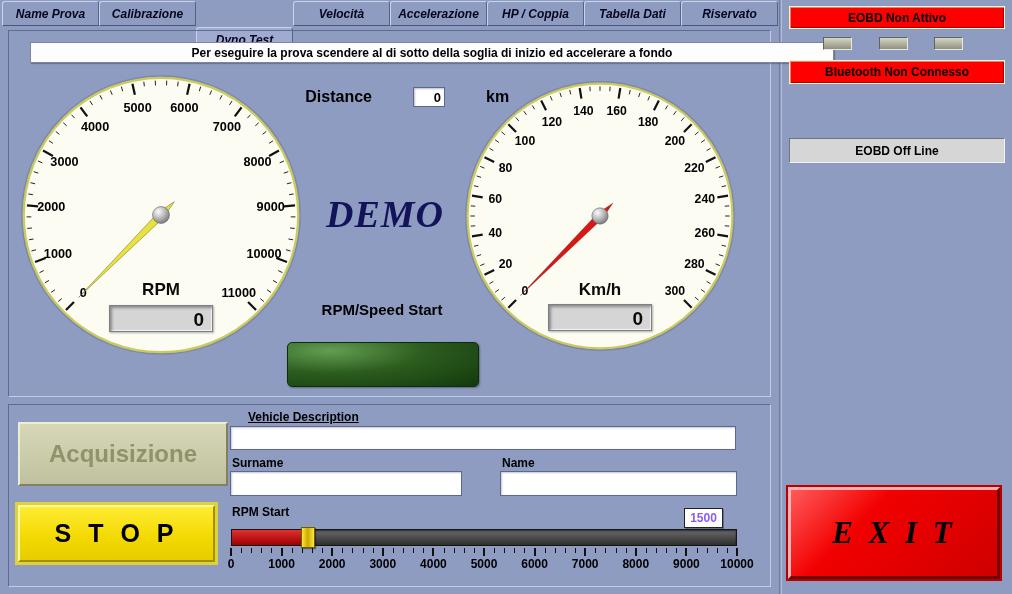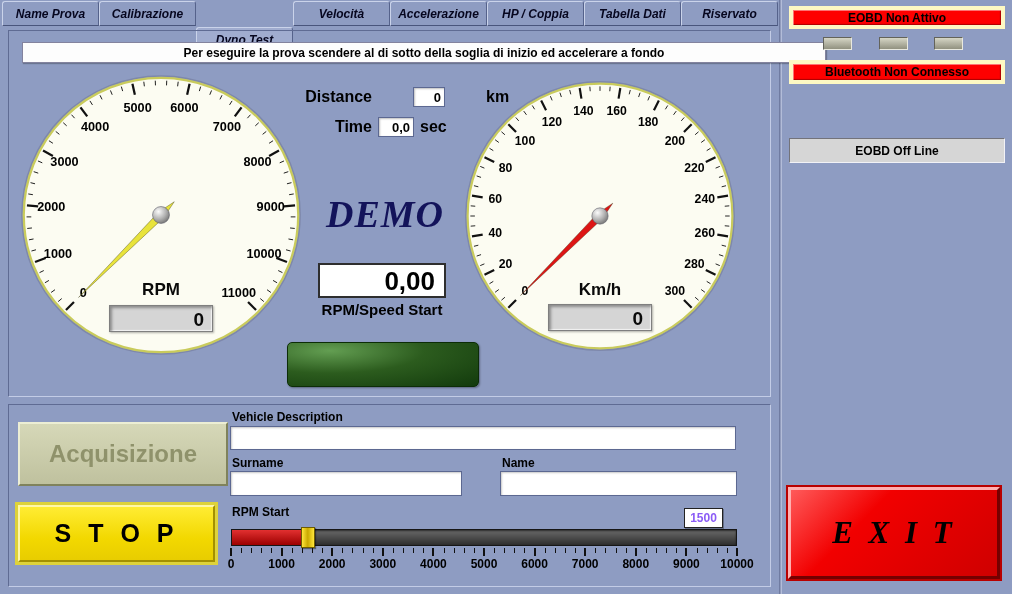--- a/index.html
+++ b/index.html
@@ -12,21 +12,21 @@
   .tab{width:97px;height:25px;display:flex;align-items:center;justify-content:center;
     font-style:italic;font-weight:bold;font-size:12px;color:#06061f;cursor:pointer;
     background:#8e9cc2;border:1px solid;border-color:#cad3ea #55628b #49557c #cad3ea;border-radius:3px 3px 0 0;}
   .tab.active{background:#a0accf;border-bottom-color:#a0accf;margin-top:26px;}
 
   
   .frame{position:absolute;border:1px solid;border-color:#5f6b93 #c3cce6 #c3cce6 #5f6b93;}
   .vdivider{position:absolute;left:779px;top:0;width:3px;height:594px;
     background:linear-gradient(90deg,#5f6b93,#c3cce6);}
 
-  .info-banner{position:absolute;left:22px;top:42px;width:804px;height:21px;background:#fdfdfd;
+  .info-banner{position:absolute;left:30px;top:42px;width:804px;height:21px;background:#fdfdfd;
     border:1px solid #83839e;display:flex;align-items:center;justify-content:center;
     font-weight:bold;font-size:12px;color:#000;box-shadow:1px 1px 1px rgba(0,0,0,.25);}
 
   
   .gauge-wrap{position:absolute;}
   .gauge-wrap svg{width:100%;height:100%;display:block;}
   .gtxt{font:bold 13.5px "Liberation Sans",sans-serif;fill:#000;}
   .gauge-label{position:absolute;left:0;right:0;text-align:center;font-weight:bold;font-size:17px;color:#0a0a0a;}
   .gauge-readout{position:absolute;left:50%;transform:translateX(-50%);width:104px;height:27px;
     background:#d5d5d5;border:1px solid #7f7f7f;
@@ -76,21 +76,21 @@
     background:linear-gradient(90deg,#ffe53a 0%,#caa900 48%,#ffe53a 100%);
     border:1px solid #6e5c00;box-shadow:1px 1px 1px rgba(0,0,0,.4);cursor:grab;}
   #scale-ticks{position:absolute;left:231px;top:548px;width:506px;height:8px;}
   #scale-ticks i{position:absolute;display:block;background:#101010;}
   #scale-ticks .mj{width:2px;height:8px;transform:translateX(-1px);}
   #scale-ticks .mn{width:1px;height:5px;}
   #scale-labels{position:absolute;left:231px;top:557px;width:506px;height:15px;font-weight:bold;font-size:12px;color:#000;}
   #scale-labels span{position:absolute;transform:translateX(-50%);}
 
   
-  .status-red{position:absolute;left:789px;width:216px;background:#fe0000;border:4px solid #fef9c3;
+  .status-red{position:absolute;left:789px;width:216px;background:#fe0000;border:1px solid #fef9c3;
     box-shadow:inset 1px 1px 0 rgba(255,255,255,.45), inset -1px -1px 1px rgba(90,0,0,.5);
     display:flex;align-items:center;justify-content:center;font-weight:bold;font-size:12px;color:#000;text-align:center;}
   .status-gray{position:absolute;left:789px;width:216px;background:#d6d6d6;border:1px solid;
     border-color:#73737a #f2f2f6 #f2f2f6 #73737a;display:flex;align-items:center;justify-content:center;
     font-weight:bold;font-size:12px;color:#000;}
   .led-row{position:absolute;left:823px;top:37px;width:140px;display:flex;justify-content:space-between;}
   .led{width:29px;height:13px;background:linear-gradient(#d6d6c6,#91917f);
     border:1px solid;border-color:#63635a #e9e9df #e9e9df #63635a;}
   .exit-btn{position:absolute;left:788px;top:487px;width:212px;height:92px;
     background:linear-gradient(135deg,#ff5a5a 0%,#f20000 35%,#cf0000 100%);
@@ -207,27 +207,21 @@
       </svg>
     <div class="gauge-label">RPM</div>
     <div class="gauge-readout">0</div>
   </div>
 
   <div class="num-row" style="top:87px;gap:41px;">
     <span class="lbl">Distance</span>
     <input class="num-input" style="width: 32px;" value="0">
     <span class="unit">km</span>
   </div>
-  <div class="num-row" style="top:117px;">
-    <span class="lbl">Time</span>
-    <input class="num-input" style="width: 36px;" value="0,0">
-    <span class="unit">sec</span>
-  </div>
   <div class="demo">DEMO</div>
-  <div class="ratio-box">0,00</div>
   <div class="ratio-label">RPM/Speed Start</div>
   <div class="green-ind"></div>
 
   <div class="gauge-wrap gw-spd">
     <svg id="spd-svg" viewBox="0 0 300 300">
         <defs>
           <radialGradient id="hub-spd-svg" cx="35%" cy="30%" r="80%">
             <stop offset="0%" stop-color="#fbfbfb"></stop>
             <stop offset="55%" stop-color="#b2b2b2"></stop>
             <stop offset="100%" stop-color="#6b6b6b"></stop>
@@ -321,21 +315,21 @@
       </svg>
     <div class="gauge-label">Km/h</div>
     <div class="gauge-readout">0</div>
   </div>
 
   <div class="frame" style="left:8px;top:404px;width:763px;height:183px;"></div>
 
   <div class="acq-btn">Acquisizione</div>
   <div class="stop-btn">S T O P</div>
 
-  <div class="small-label" style="left:232px;top:410px;">Vehicle Description</div>
+  <div class="small-label" style="left:248px;top:410px;text-decoration:underline;">Vehicle Description</div>
   <input class="text-input" style="left: 230px; top: 426px; width: 506px; height: 24px;" value="">
 
   <div class="small-label" style="left:232px;top:456px;">Surname</div>
   <input class="text-input" style="left: 230px; top: 471px; width: 232px; height: 25px;" value="">
 
   <div class="small-label" style="left:502px;top:456px;">Name</div>
   <input class="text-input" style="left: 500px; top: 471px; width: 237px; height: 25px;" value="">
 
   <div class="small-label" style="left:232px;top:505px;">RPM Start</div>
   <div class="val-box">1500</div>

